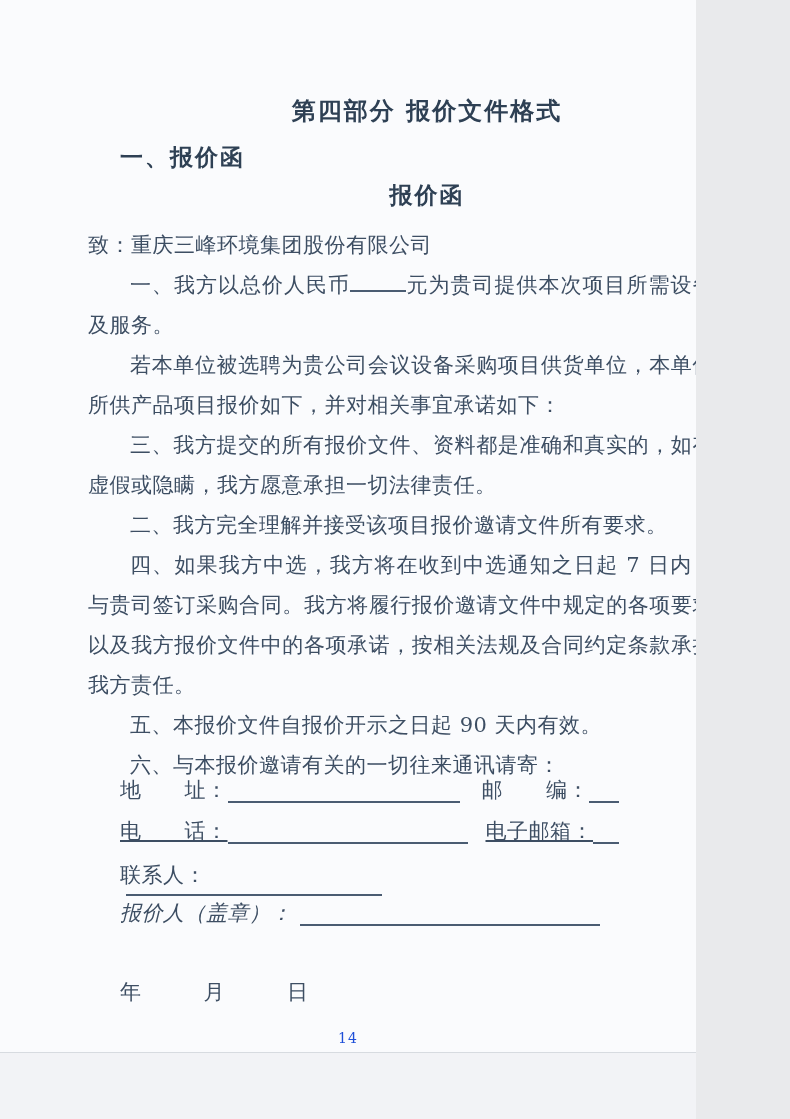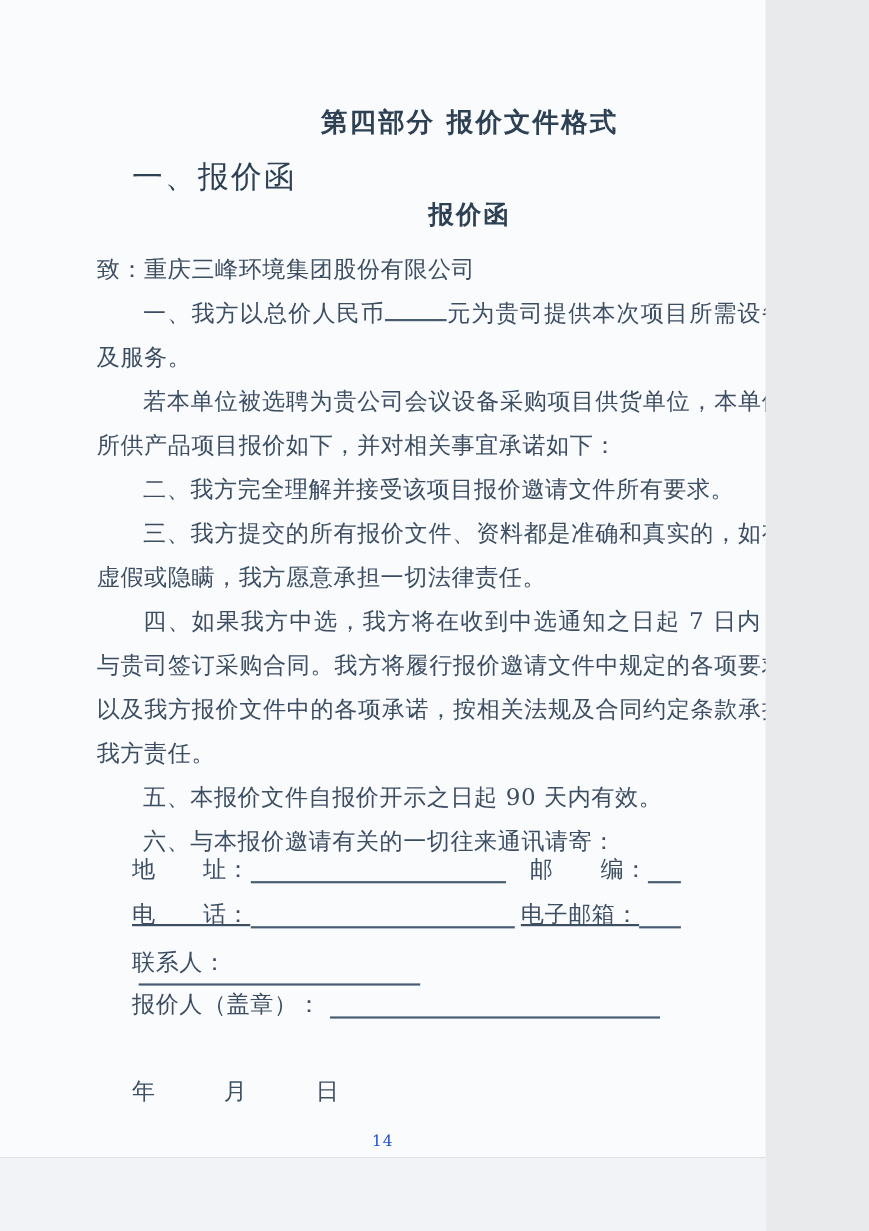--- a/index.html
+++ b/index.html
@@ -40,22 +40,22 @@
     color: #2e4054;
   }
   .part-title { top: 95px; font-size: 24px; letter-spacing: 2px; }
   .letter-title { top: 180px; font-size: 23px; letter-spacing: 2px; }
 
   .section-heading {
     position: absolute;
     top: 142px;
     left: 120px;
     font-family: "DejaVu Sans", "Liberation Sans", sans-serif;
-    font-weight: normal;
-    font-size: 28px;
+    font-weight: bold;
+    font-size: 23px;
     letter-spacing: 2px;
     color: #2e4054;
   }
 
   .body-text {
     position: absolute;
     top: 213px;
     left: 88px;
     width: 626px;
     font-size: 21px;
@@ -90,21 +90,21 @@
   .flabel { line-height: 30px; }
   .fline {
     border-bottom: 2px solid #4a5c72;
     height: 28px;
   }
   .fline.grow { flex: 1 1 auto; }
 
   .row-address   { top: 775px; }
   .row-phone     { top: 816px; text-decoration: underline; }
   .row-contact   { top: 860px; flex-direction: column; }
-  .row-quoter    { top: 898px; }
+  .row-quoter    { top: 898px; font-style: italic; }
   .row-rep       { top: 940px; }
   .row-date      { top: 977px; gap: 62px; }
 
   .page-number {
     position: absolute;
     top: 1030px;
     left: 0; right: 0;
     text-align: center;
     font-size: 14px;
     color: #1d4ed8;
@@ -138,38 +138,38 @@
   <div class="heading-band part-title">第四部分 报价文件格式</div>
 
   <div class="section-heading">一、报价函</div>
 
   <div class="heading-band letter-title">报价函</div>
 
   <div class="body-text">
     <p class="no-indent">致：重庆三峰环境集团股份有限公司</p>
     <p><span>一、我方以总价人民币</span><span class="blank-inline"></span><span>元为贵司提供本次项目所需设备及服务。</span></p>
     <p>若本单位被选聘为贵公司会议设备采购项目供货单位，本单位所供产品项目报价如下，并对相关事宜承诺如下：</p>
+    <p>三、我方提交的所有报价文件、资料都是准确和真实的，如有虚假或隐瞒，我方愿意承担一切法律责任。</p>
     <p>二、我方完全理解并接受该项目报价邀请文件所有要求。</p>
-    <p>三、我方提交的所有报价文件、资料都是准确和真实的，如有虚假或隐瞒，我方愿意承担一切法律责任。</p>
     <p>四、如果我方中选，我方将在收到中选通知之日起 7 日内，与贵司签订采购合同。我方将履行报价邀请文件中规定的各项要求以及我方报价文件中的各项承诺，按相关法规及合同约定条款承担我方责任。</p>
     <p>五、本报价文件自报价开示之日起 90 天内有效。</p>
     <p>六、与本报价邀请有关的一切往来通讯请寄：</p>
   </div>
 
   <div class="frow row-address">
     <span class="flabel">地　　址：</span>
     <span class="fline" style="width:232px"></span>
     <span class="flabel" style="margin-left:22px">邮　　编：</span>
     <span class="fline grow"></span>
   </div>
 
   <div class="frow row-phone">
     <span class="flabel">电　　话：</span>
     <span class="fline" style="width:240px"></span>
-    <span class="flabel" style="margin-left:6px">电子邮箱：</span>
+    <span class="flabel" style="margin-left:18px">电子邮箱：</span>
     <span class="fline grow"></span>
   </div>
 
   <div class="frow row-contact">
     <span class="flabel">联系人：</span>
     <span class="fline" style="width:256px; margin-left:6px"></span>
   </div>
 
   <div class="frow row-quoter">
     <span class="flabel">报价人（盖章）：</span>

